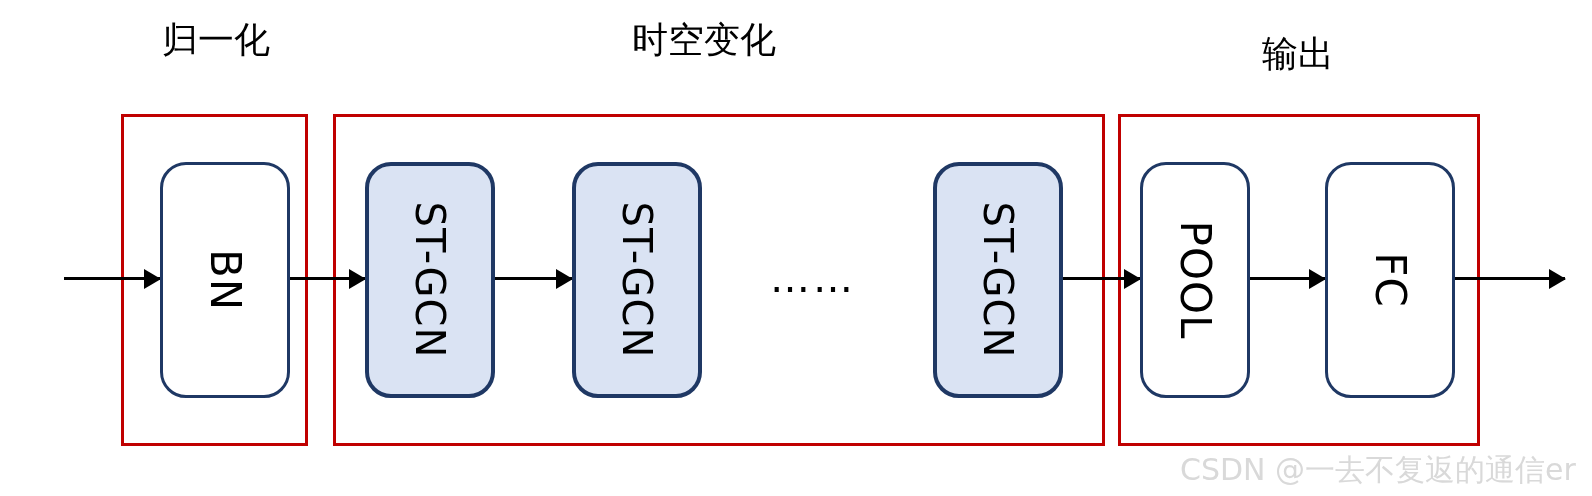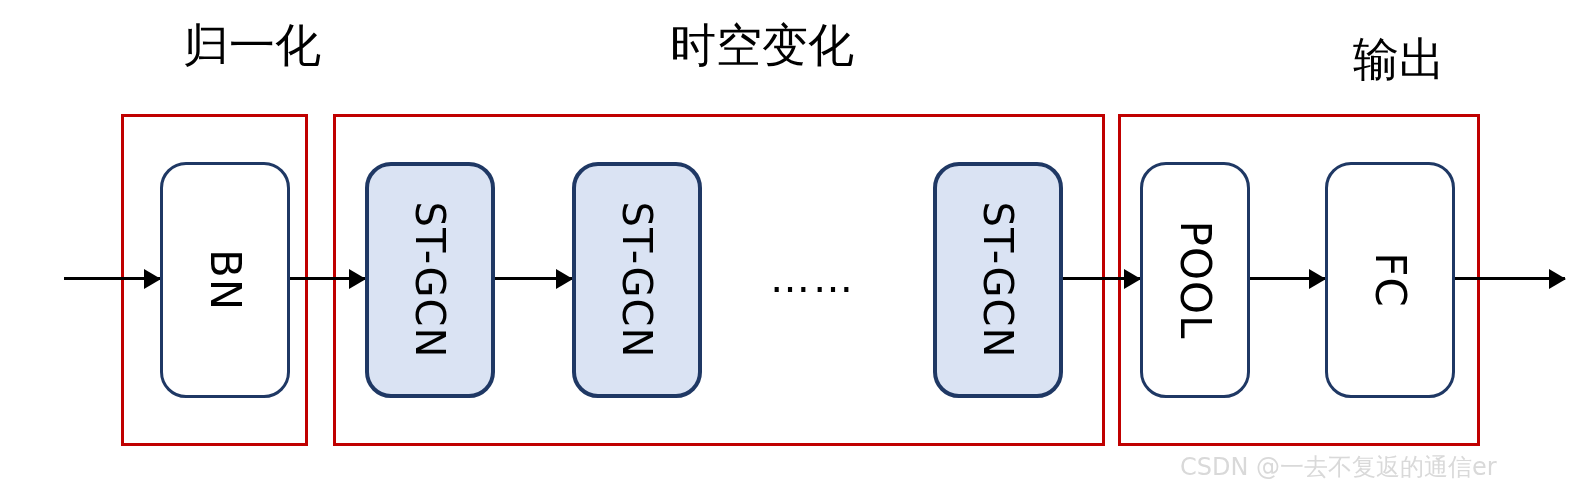--- a/index.html
+++ b/index.html
@@ -6,25 +6,25 @@
   body{font-family:"Liberation Sans","DejaVu Sans",sans-serif;}
   #stage{position:relative;width:1592px;height:496px;background:#ffffff;overflow:hidden;}
 
   
   .group-frame{position:absolute;border:3px solid #c00000;box-sizing:border-box;background:transparent;}
 
   
   .group-caption{
     position:absolute;
     font-family:"DejaVu Sans","Liberation Sans",sans-serif;
-    font-size:46px;
+    font-size:36px;
     line-height:1;
     color:#000000;
     white-space:nowrap;
-    text-align:right;
+    text-align:center;
   }
 
   
   .node{
     position:absolute;
     box-sizing:border-box;
     border-radius:26px;
     display:flex;
     align-items:center;
     justify-content:center;
@@ -66,36 +66,36 @@
     color:#000000;
     letter-spacing:3px;
     white-space:nowrap;
     line-height:1;
   }
 
   
   .watermark{
     position:absolute;
     font-family:"DejaVu Sans","Liberation Sans",sans-serif;
-    font-size:24px;
+    font-size:30px;
     color:#d9d9d9;
     white-space:nowrap;
     line-height:1;
   }
 </style>
 </head>
 <body>
 
 <div id="stage">
 
   <div class="group-caption" style="left:111px;top:22px;width:210px;">归一化</div>
 
   <div class="group-caption" style="left:554px;top:22px;width:300px;">时空变化</div>
 
-  <div class="group-caption" style="left:1235px;top:36px;width:210px;">输出</div>
+  <div class="group-caption" style="left:1193px;top:36px;width:210px;">输出</div>
 
   <div class="group-frame" style="left:121px;top:114px;width:187px;height:332px;"></div>
 
   <div class="group-frame" style="left:333px;top:114px;width:772px;height:332px;"></div>
 
   <div class="group-frame" style="left:1118px;top:114px;width:362px;height:332px;"></div>
 
   <div class="arrow" style="left:64px;top:277px;width:96px;"></div>
 
   <div class="arrow" style="left:290px;top:277px;width:75px;"></div>

